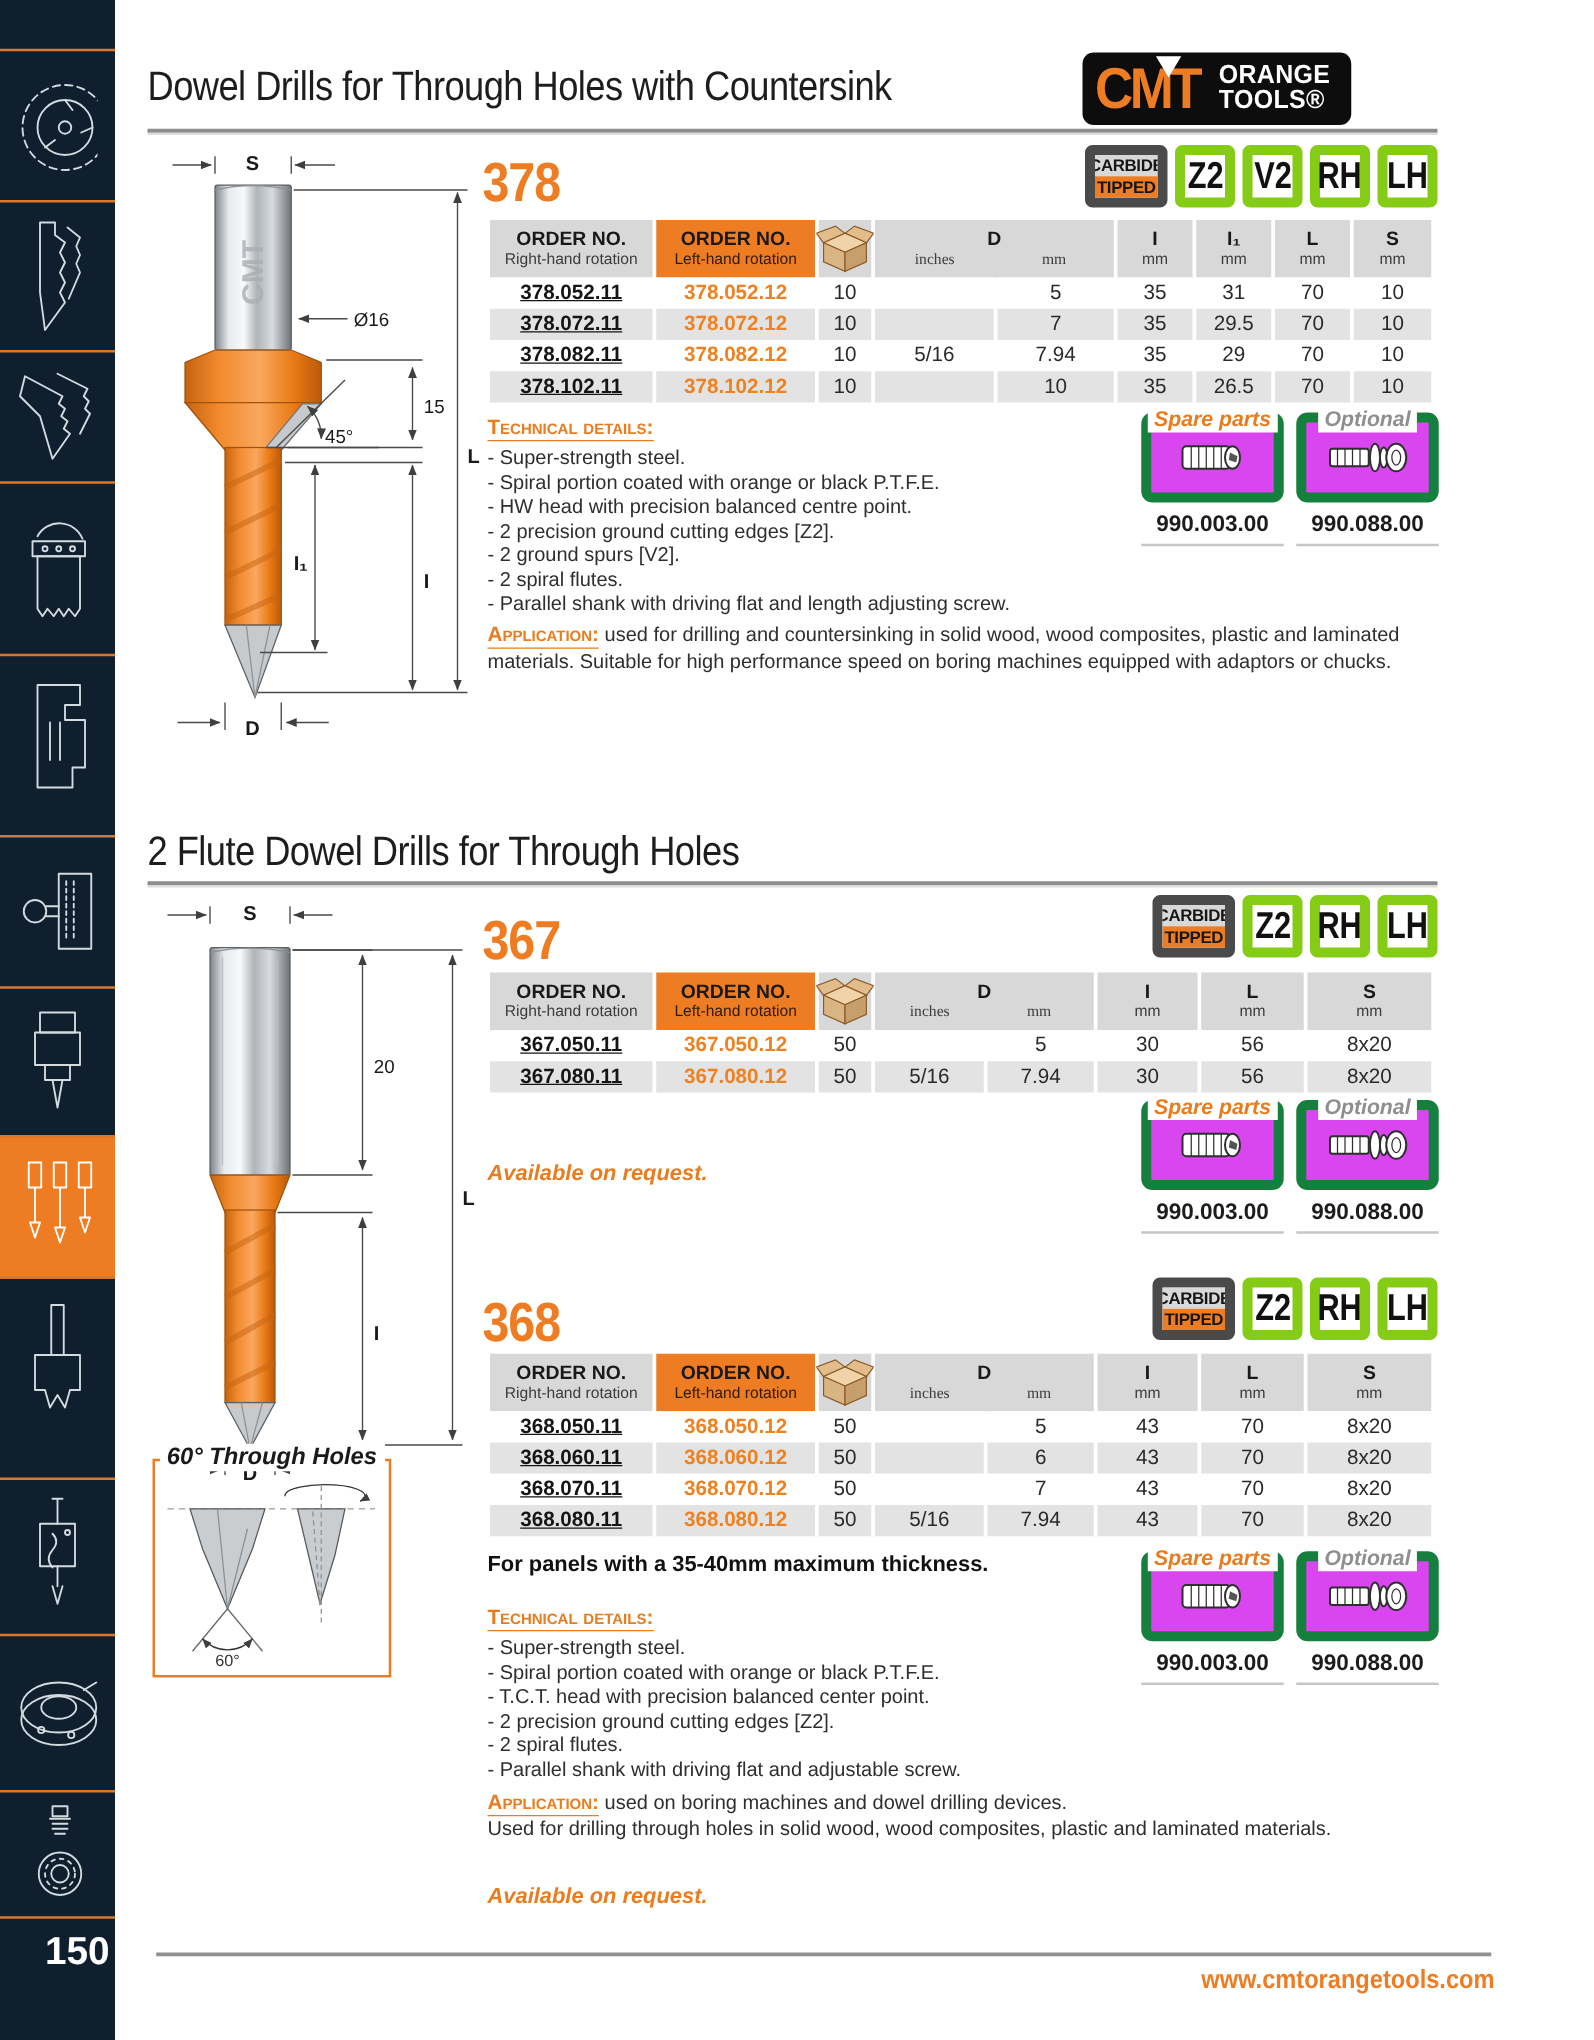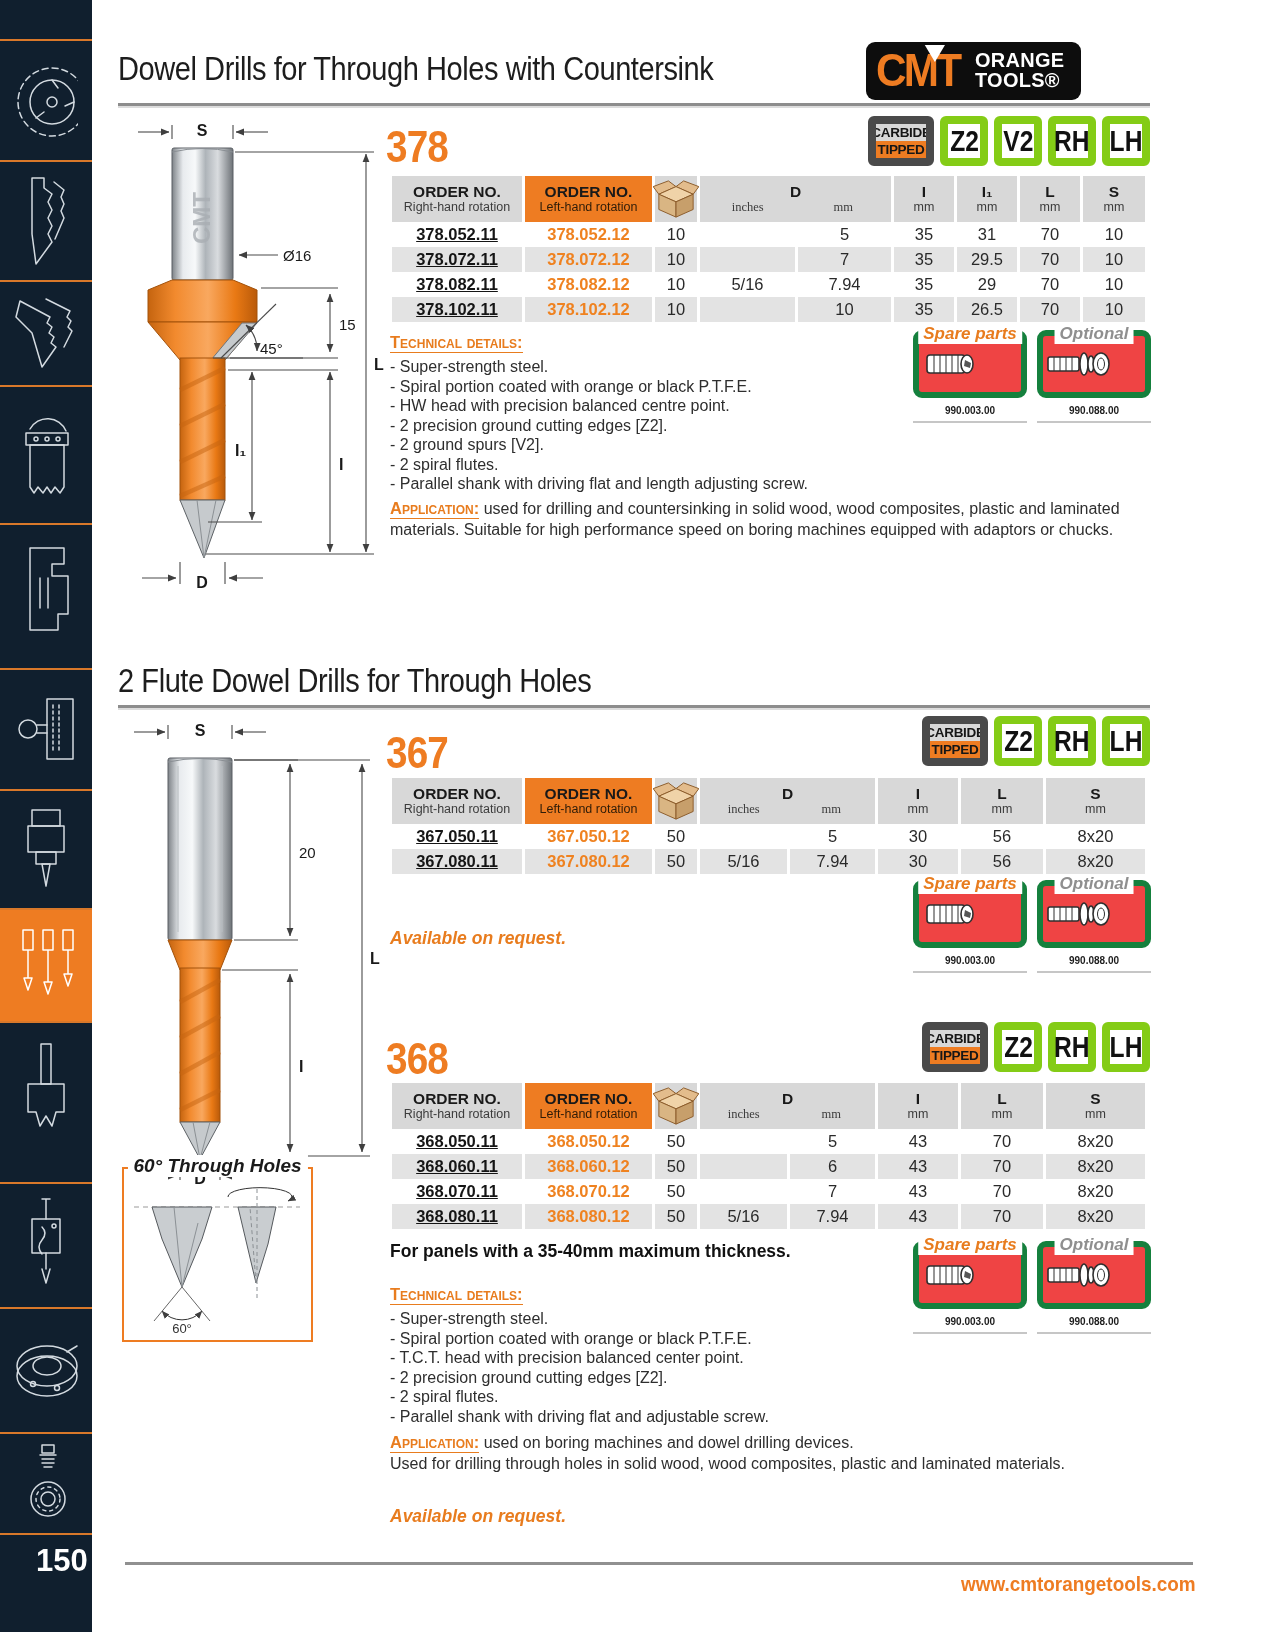--- a/index.html
+++ b/index.html
@@ -64,27 +64,27 @@
   .hdg{font-variant:small-caps;font-weight:bold;color:#e87c1e;font-size:16.5px;
        border-bottom:1.5px solid #e87c1e;padding-bottom:1px;display:inline-block;line-height:1.05;}
   .tech li{list-style:none;font-size:16px;line-height:19.5px;color:#2e2e2e;}
   .tech ul{margin:4px 0 0 0;padding:0;}
   .apptext{font-size:16px;line-height:21px;color:#2e2e2e;}
   .note{font-weight:bold;font-size:17.5px;color:#111;}
   .avail{font-weight:bold;font-style:italic;font-size:17.5px;color:#e87c1e;}
 
   
   .partbox{position:absolute;width:114px;text-align:center;}
-  .pb-frame{position:relative;margin-top:10px;height:56px;border:6px solid #15803d;border-radius:9px;
-            display:flex;align-items:center;justify-content:flex-start;background:#ef4444;}
+  .pb-frame{position:relative;margin-top:10px;height:56px;border:8px solid #15803d;border-radius:9px;
+            display:flex;align-items:center;justify-content:center;background:#d946ef;}
   .pb-label{position:absolute;top:-12px;left:50%;transform:translateX(-50%);background:#fff;padding:0 5px;
             font-style:italic;font-weight:bold;font-size:17px;white-space:nowrap;}
   .pb-label.or{color:#e87c1e;}
   .pb-label.gr{color:#8f8f8f;}
-  .pb-num{margin-top:7px;font-weight:bold;font-size:10px;color:#1c1c1c;}
+  .pb-num{margin-top:7px;font-weight:bold;font-size:18px;color:#1c1c1c;}
   .pb-ul{margin-top:5px;height:2px;background:#c6c6c6;}
 
   
   #box60{border:2.5px solid #ee7c22;box-sizing:border-box;}
   #box60 .ttl{position:absolute;top:-14px;left:50%;transform:translateX(-50%);background:#fff;padding:0 6px;
               font-weight:bold;font-style:italic;font-size:19px;color:#1a1a1a;white-space:nowrap;}
 
   
   #website{font-weight:bold;font-size:21px;color:#ee7c22;text-align:right;width:346px;}
 

